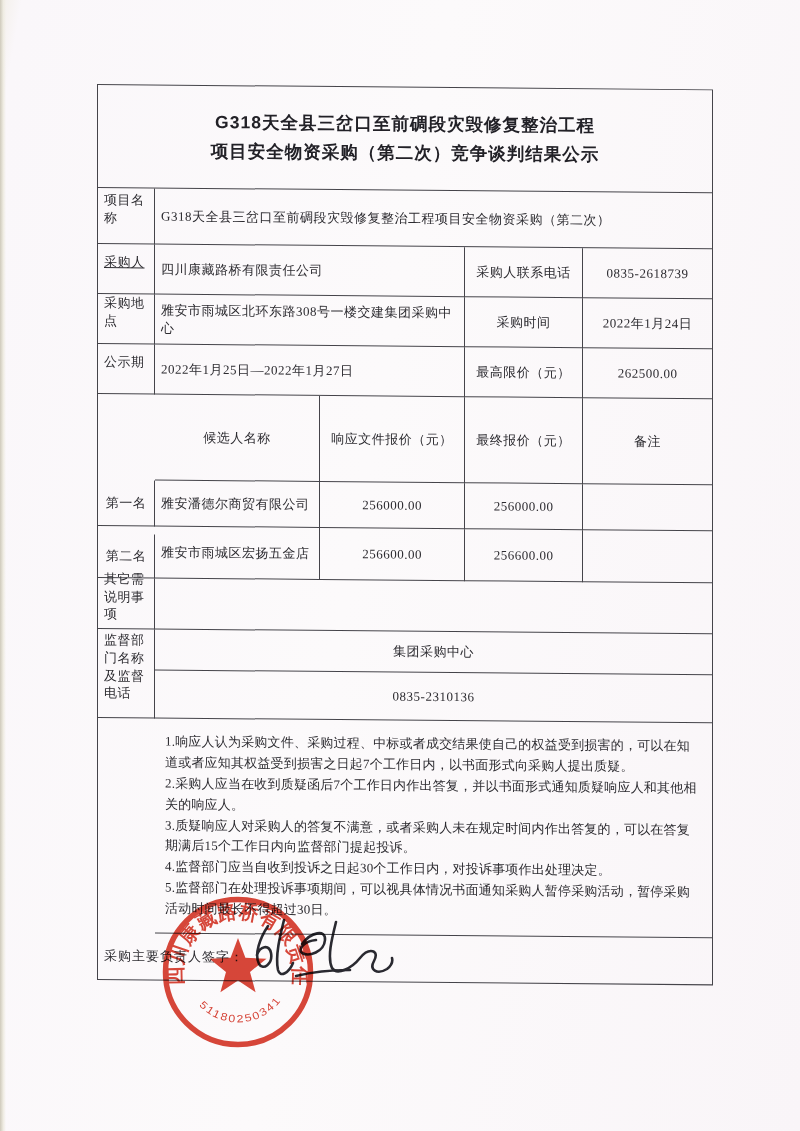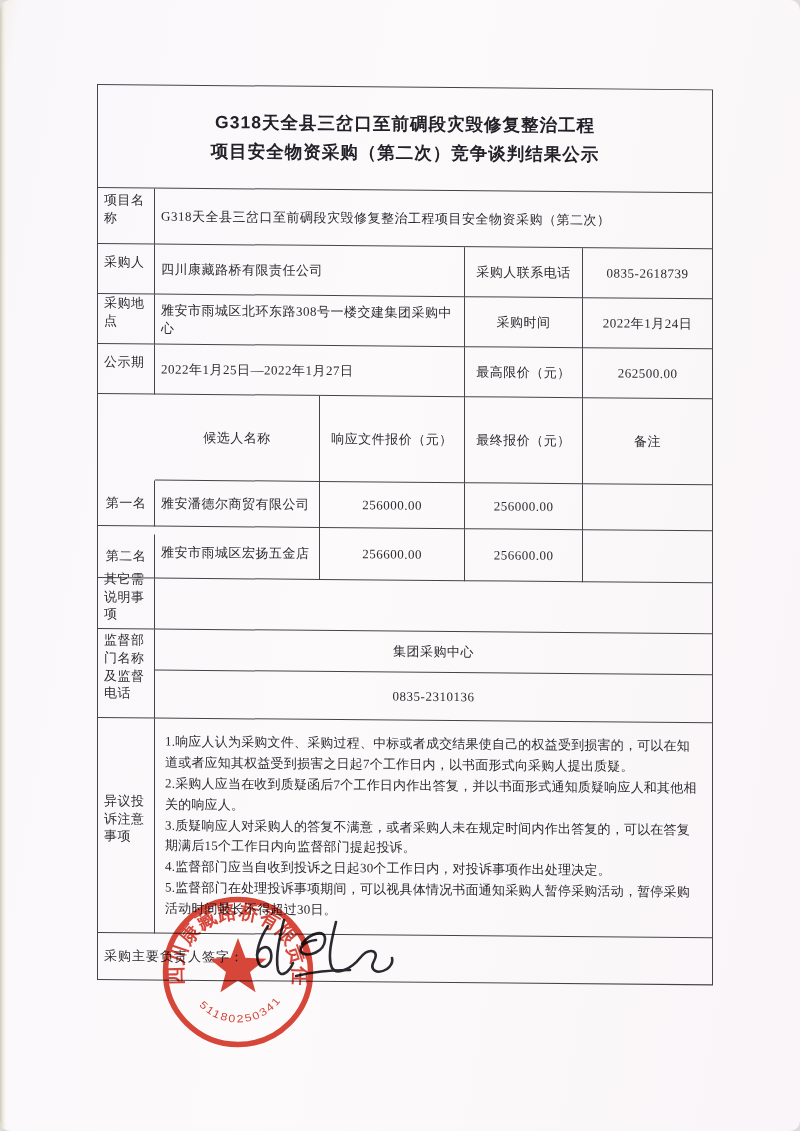--- a/index.html
+++ b/index.html
@@ -6,21 +6,20 @@
   body {
     width:800px; height:1131px;
     background:#dedbd8;
     font-family:"Liberation Serif","DejaVu Serif",serif;
     overflow:hidden;
   }
   .page {
     position:relative; width:800px; height:1131px;
     background:linear-gradient(100deg,#f3efe9 0%,#faf7fa 2.2%,#fcfafb 45%,#f9f5f8 100%);
     overflow:hidden;
-    border-radius:10px;
   }
   .page-edge-left {
     position:absolute; left:0; top:0; width:6px; height:1131px;
     background:linear-gradient(90deg,#cfcabc 0%,#efece2 55%,rgba(250,247,250,0) 100%);
   }
   
   .doc-table {
     position:absolute; left:97px; top:84px; width:614px;
     display:grid;
     grid-template-columns:57px 165px 145px 118px 129px;
@@ -79,21 +78,21 @@
   <div class="doc-table">
 
     <div class="cell cr0 title-cell">
       <div>G318天全县三岔口至前碉段灾毁修复整治工程</div>
       <div>项目安全物资采购（第二次）竞争谈判结果公示</div>
     </div>
 
     <div class="cell label-cell" style="grid-column:1;grid-row:2;">项目名称</div>
     <div class="cell cr0" style="grid-column:2/6;grid-row:2;">G318天全县三岔口至前碉段灾毁修复整治工程项目安全物资采购（第二次）</div>
 
-    <div class="cell label-cell" style="grid-column:1;grid-row:3;">采购人</div>
+    <div class="cell label-cell" style="grid-column:1;grid-row:3;text-decoration:underline;">采购人</div>
     <div class="cell" style="grid-column:2/4;grid-row:3;">四川康藏路桥有限责任公司</div>
     <div class="cell center" style="grid-column:4;grid-row:3;">采购人联系电话</div>
     <div class="cell cr0 center" style="grid-column:5;grid-row:3;">0835-2618739</div>
 
     <div class="cell label-cell" style="grid-column:1;grid-row:4;">采购地点</div>
     <div class="cell" style="grid-column:2/4;grid-row:4;">雅安市雨城区北环东路308号一楼交建集团采购中心</div>
     <div class="cell center" style="grid-column:4;grid-row:4;">采购时间</div>
     <div class="cell cr0 center" style="grid-column:5;grid-row:4;">2022年1月24日</div>
 
     <div class="cell label-cell" style="grid-column:1;grid-row:5;font-family:Liberation Serif, serif;">公示期</div>
@@ -118,21 +117,20 @@
     <div class="cell center" style="grid-column:4;grid-row:8;">256600.00</div>
     <div class="cell cr0" style="grid-column:5;grid-row:8;"></div>
 
     <div class="cell label-cell" style="grid-column:1;grid-row:9;">其它需说明事项</div>
     <div class="cell cr0" style="grid-column:2/6;grid-row:9;"></div>
 
     <div class="cell label-cell center" style="grid-column:1;grid-row:10/12;text-align:left;">监督部门名称及监督电话</div>
     <div class="cell cr0 center" style="grid-column:2/6;grid-row:10;">集团采购中心</div>
     <div class="cell cr0 center" style="grid-column:2/6;grid-row:11;">0835-2310136</div>
 
-    <div class="cell label-cell" style="grid-column:1;grid-row:12;">异议投诉注意事项</div>
     <div class="cell cr0 notes-cell" style="grid-column:2/6;grid-row:12;">
       <div>1.响应人认为采购文件、采购过程、中标或者成交结果使自己的权益受到损害的，可以在知道或者应知其权益受到损害之日起7个工作日内，以书面形式向采购人提出质疑。</div>
       <div>2.采购人应当在收到质疑函后7个工作日内作出答复，并以书面形式通知质疑响应人和其他相关的响应人。</div>
       <div>3.质疑响应人对采购人的答复不满意，或者采购人未在规定时间内作出答复的，可以在答复期满后15个工作日内向监督部门提起投诉。</div>
       <div>4.监督部门应当自收到投诉之日起30个工作日内，对投诉事项作出处理决定。</div>
       <div>5.监督部门在处理投诉事项期间，可以视具体情况书面通知采购人暂停采购活动，暂停采购活动时间最长不得超过30日。</div>
     </div>
 
     <div class="cell cr0 cb0 sign-row">
       <span>采购主要负责人签字：</span>

